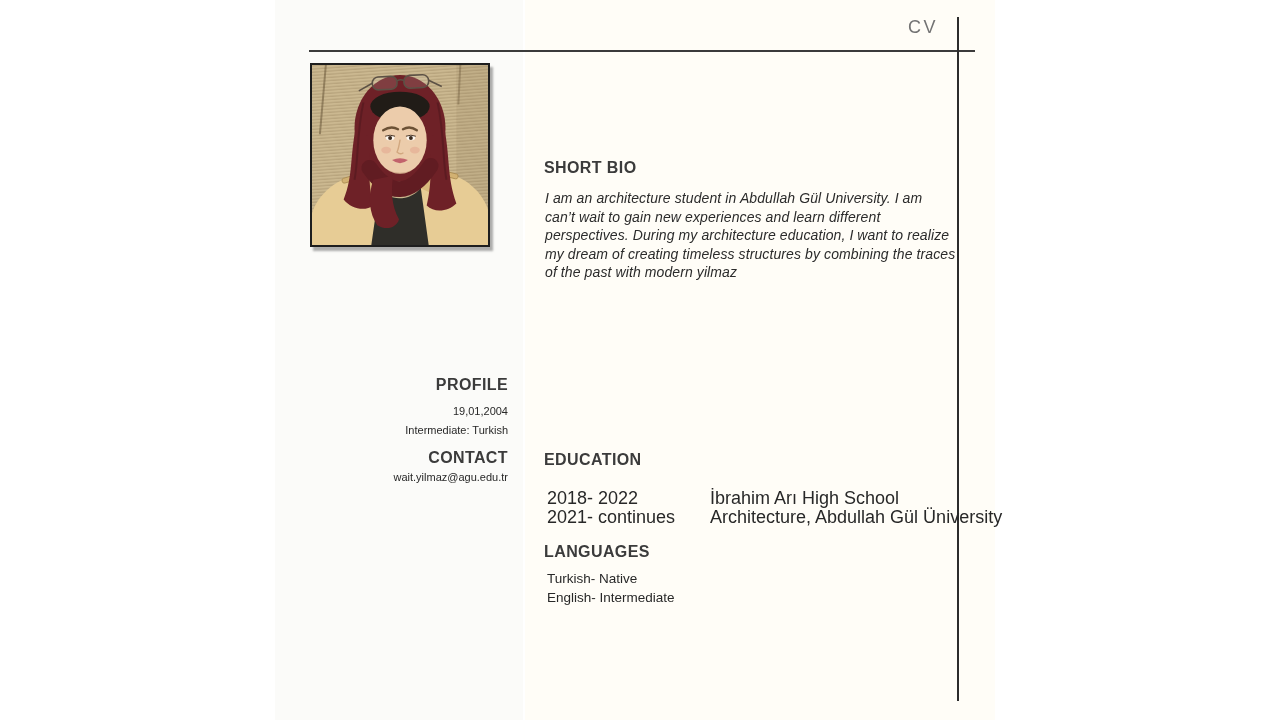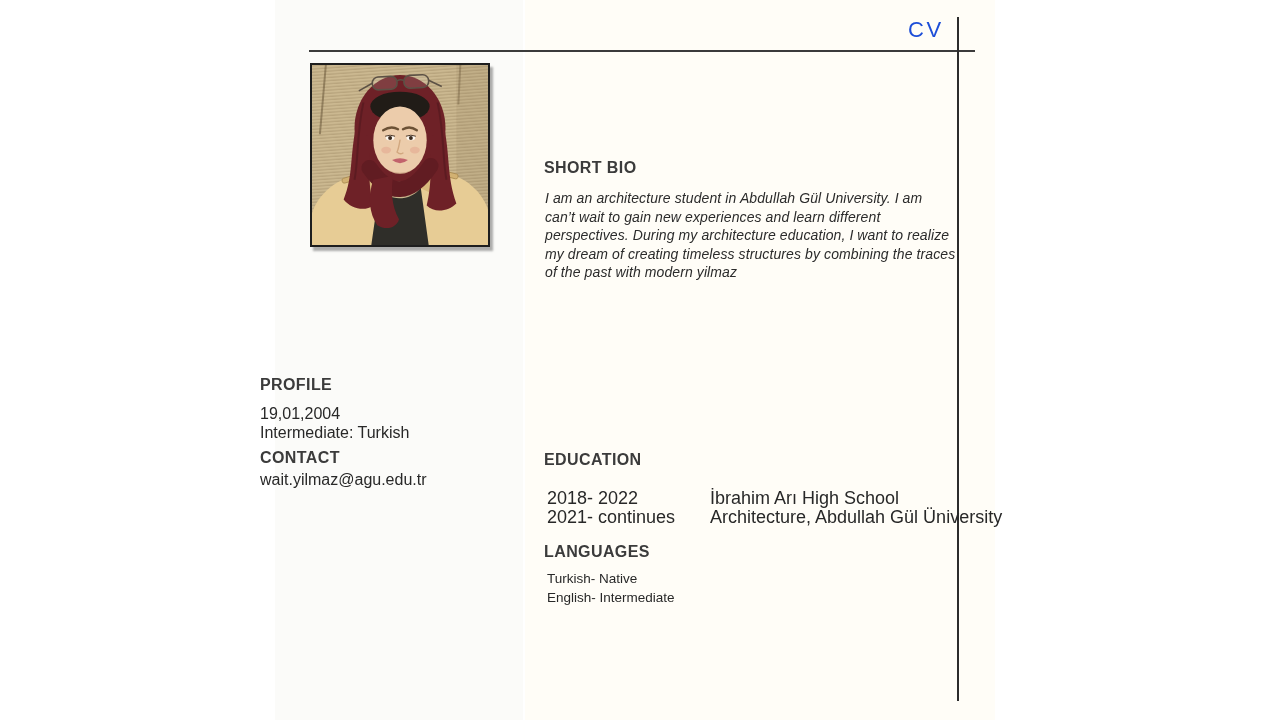--- a/index.html
+++ b/index.html
@@ -8,38 +8,38 @@
     background:#ffffff;
     font-family:"Liberation Sans", sans-serif;
     color:#282828;
   }
   .panel{position:absolute;top:0;height:720px;}
   .panel-left{left:275px;width:248px;background:#fbfbf9;}
   .panel-right{left:525px;width:470px;background:#fffdf7;}
 
   .cv-label{
     position:absolute;left:908px;top:17px;
-    font-size:22px;letter-spacing:2.5px;color:#1d4ed8;font-weight:400;
+    font-size:18px;letter-spacing:2.5px;color:#737373;font-weight:400;
   }
   .h-rule{position:absolute;left:309px;top:50px;width:666px;height:2px;background:#3b3b3b;}
   .v-rule{position:absolute;left:957px;top:17px;width:2px;height:684px;background:#2c2c2c;}
 
   .photo-frame{
     position:absolute;left:310px;top:63px;width:176px;height:180px;
     border:2px solid #1e1e1e;background:#cbb890;
     box-shadow:3px 4px 2px rgba(95,95,95,0.5);
   }
   .photo-frame svg{display:block;width:100%;height:100%;}
 
   .sec-heading{
     position:absolute;font-size:16px;font-weight:700;color:#3b3b3b;
     letter-spacing:0.4px;white-space:nowrap;
   }
-  .center-col{left:260px;width:240px;text-align:left;}
-  .body-line{position:absolute;font-size:16px;color:#282828;white-space:nowrap;}
+  .center-col{left:268px;width:240px;text-align:right;}
+  .body-line{position:absolute;font-size:11px;color:#282828;white-space:nowrap;}
 
   .bio-heading{left:544px;top:159px;}
   .bio-text{
     position:absolute;left:545px;top:189px;width:404px;
     font-size:14px;color:#2b2b2b;letter-spacing:0.1px;font-style:italic;
   }
   .bio-text .line{white-space:nowrap;line-height:18.6px;}
 
   .edu-heading{left:544px;top:451px;}
   .edu-rows{position:absolute;left:547px;top:477px;width:400px;font-size:18px;color:#282828;margin-top:12px;}

